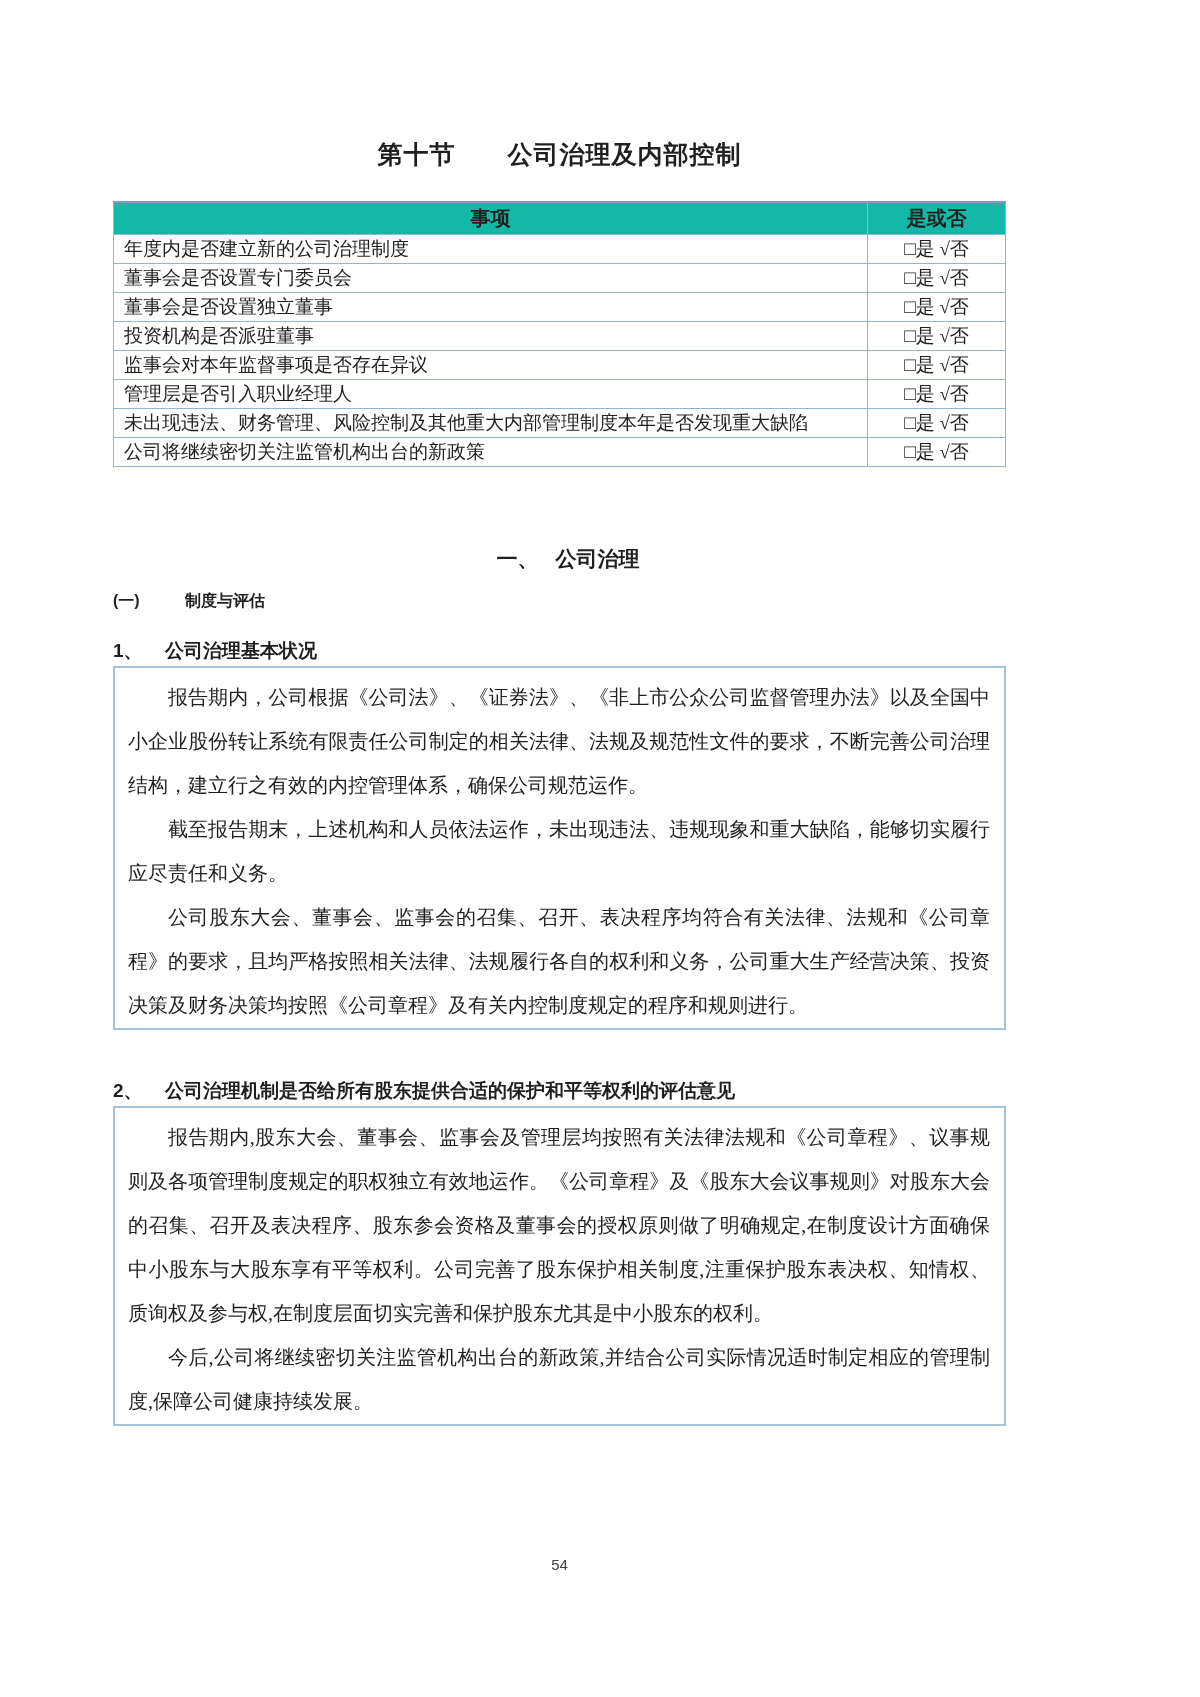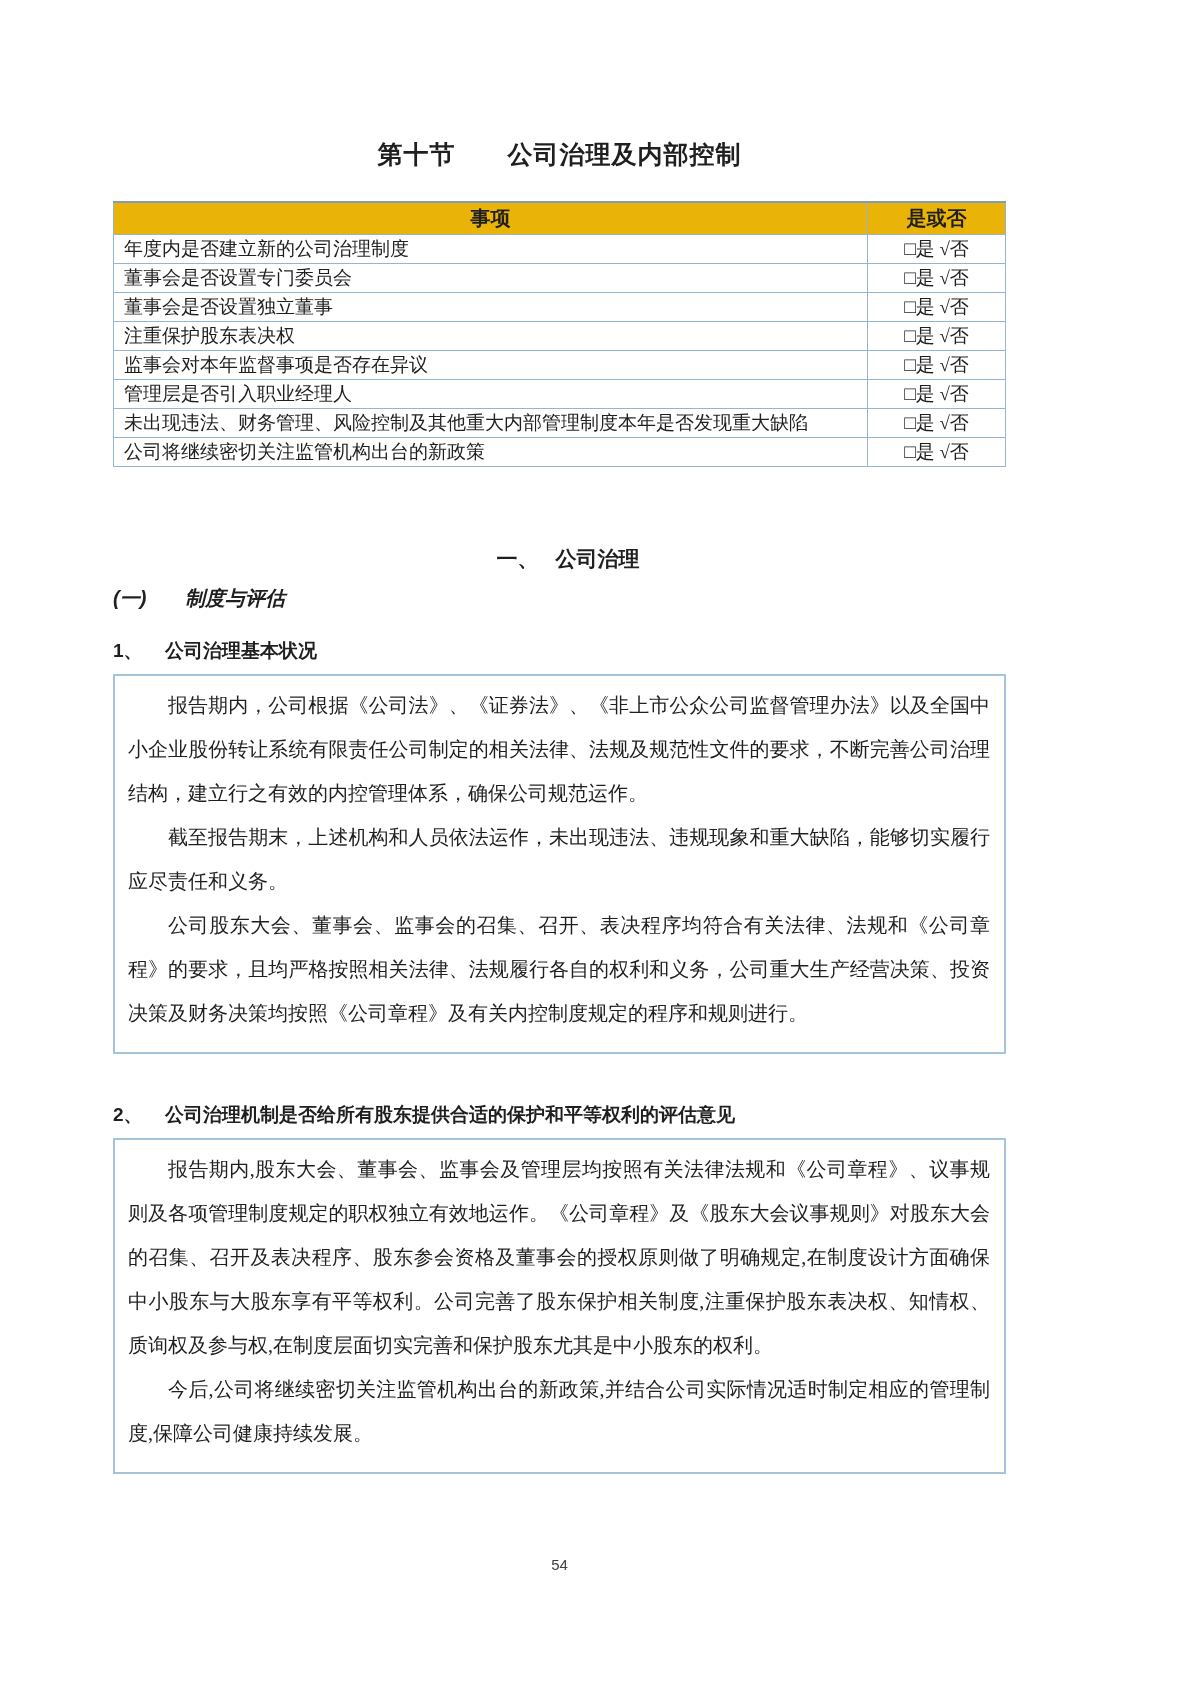--- a/index.html
+++ b/index.html
@@ -23,21 +23,21 @@
     margin: 0 0 30px 0;
   }
 
   table.checklist {
     width: 100%;
     border-collapse: collapse;
     font-size: 19px;
     margin-top: 26px;
   }
   table.checklist th {
-    background: #eab308;
+    background: #14b8a6;
     font-family: "Liberation Sans", "DejaVu Sans", sans-serif;
     font-weight: bold;
     text-align: center;
     height: 30px;
     border: 1px solid #93b5d1;
     border-top: 2px solid #7e9dbb;
     padding: 2px 8px;
     font-size: 20px;
   }
   table.checklist td {
@@ -47,29 +47,29 @@
     line-height: 1.25;
   }
   td.ans { width: 138px; text-align: center; white-space: nowrap; }
 
   .heading {
     font-family: "Liberation Sans", "DejaVu Sans", sans-serif;
     font-weight: bold;
   }
   .h-l1 { margin-top: 78px; font-size: 21px; text-align: center; }
   .h-l1 .num { display: inline-block; width: 76px; }
-  .h-l2 { margin-top: 12px; font-size: 20px; font-style: italic; }
+  .h-l2 { margin-top: 18px; font-size: 16px; }
   .h-l2 .num { display: inline-block; width: 72px; }
   .h-l3 { margin-top: 26px; font-size: 19px; }
   .h-l3 .num { display: inline-block; width: 52px; }
 
   .text-box {
-    margin-top: 10px;
+    margin-top: 2px;
     border: 2px solid #a5c3db;
-    padding: 7px 14px 17px 13px;
+    padding: 7px 14px 1px 13px;
     font-size: 20px;
     line-height: 44px;
     text-align: justify;
   }
   .text-box p { margin: 0; text-indent: 2em; }
 
   .page-number {
     position: absolute;
     top: 1556px;
     left: 113px;
@@ -102,21 +102,21 @@
         </tr>
         <tr>
           <td class="item">董事会是否设置专门委员会</td>
           <td class="ans">□是 √否</td>
         </tr>
         <tr>
           <td class="item">董事会是否设置独立董事</td>
           <td class="ans">□是 √否</td>
         </tr>
         <tr>
-          <td class="item">注重保护股东表决权</td>
+          <td class="item">投资机构是否派驻董事</td>
           <td class="ans">□是 √否</td>
         </tr>
         <tr>
           <td class="item">监事会对本年监督事项是否存在异议</td>
           <td class="ans">□是 √否</td>
         </tr>
         <tr>
           <td class="item">管理层是否引入职业经理人</td>
           <td class="ans">□是 √否</td>
         </tr>

